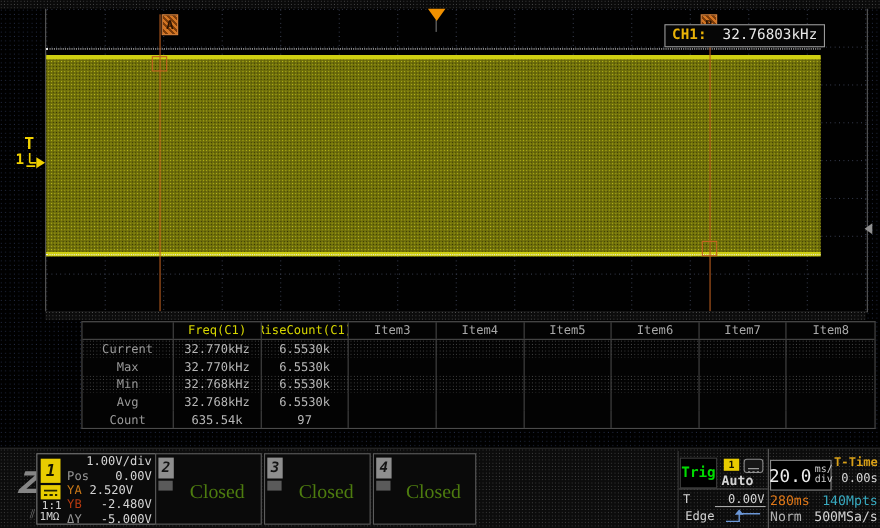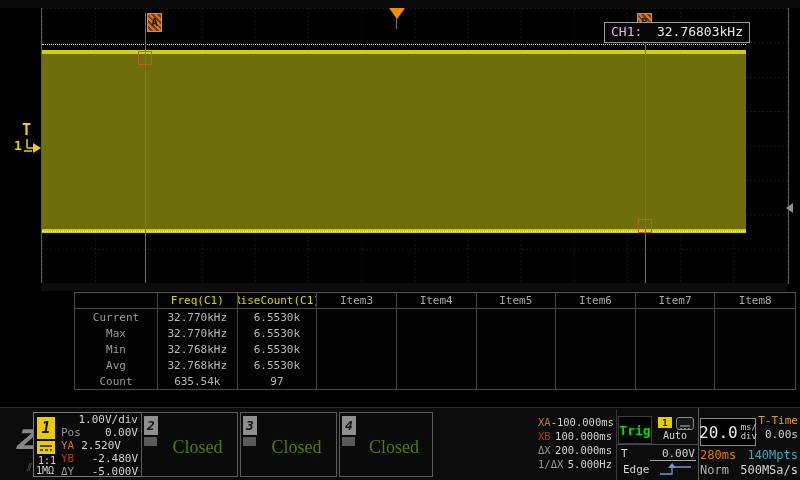--- a/index.html
+++ b/index.html
@@ -41,21 +41,21 @@
     border:1px solid #e08840;}
   .cursor-box{width:12px;height:12px;border:1px solid #c06020;background:transparent;}
 
   .trig-tri{width:0;height:0;border-left:8px solid transparent;border-right:8px solid transparent;
     border-top:11px solid #f09000;}
   .trig-stem{width:1px;height:11px;background:#777;}
 
   .ch1-readout{left:604px;top:22px;width:132px;height:19px;z-index:6;
     background:#060606;border:1px solid #9a9a9a;display:flex;align-items:center;
     padding:0 6px;justify-content:space-between;font-size:13px;}
-  .ch1-readout .lab{color:#f0abfc;}
+  .ch1-readout .lab{color:#eab308;font-weight:bold;}
   .ch1-readout .val{color:#e8e8e8;}
 
   .marker-T{color:#f0d000;font-weight:bold;font-size:15px;}
   .marker-1{color:#f0d000;font-weight:bold;font-size:13px;display:flex;align-items:flex-end;gap:1px;}
 
   .hatch-strip{left:41px;top:283px;width:746px;height:8px;
     background-image:radial-gradient(1px 1px at 1px 1px,#565656 50%,transparent 65%);
     background-size:3px 3px;background-color:#0c0c0c;}
 
   
@@ -261,64 +261,46 @@
     <div class="cpl-icon gray"></div>
     <div class="closed-lbl">Closed</div>
   </div>
 
   <div class="chpanel" style="left:339px;top:412px;width:92px;height:63px;border-color:#5c5c5c;">
     <div class="ch-badge gray">4</div>
     <div class="cpl-icon gray"></div>
     <div class="closed-lbl">Closed</div>
   </div>
 
-  <div class="abs curs-block">
-    <div class="curs-row">
-      <span class="lab-or">XA</span>
-      <span class="val-w">-100.000ms</span>
-    </div>
-    <div class="curs-row">
-      <span class="lab-rd">XB</span>
-      <span class="val-w">100.000ms</span>
-    </div>
-    <div class="curs-row">
-      <span class="lab-gy">ΔX</span>
-      <span class="val-w">200.000ms</span>
-    </div>
-    <div class="curs-row">
-      <span class="lab-gy">1/ΔX</span>
-      <span class="val-w">5.000Hz</span>
-    </div>
-  </div>
 
   <div class="abs vline" style="left:616px;top:410px;height:70px;background:#383838;"></div>
   <div class="abs vline" style="left:698px;top:408px;height:72px;background:#5e5e5e;"></div>
   <div class="abs trig-btn">Trig</div>
   <div class="abs src-badge">1</div>
   <div class="abs tcpl">
     <svg width="16" height="11">
         <line x1="3" y1="4" x2="13" y2="4" stroke="#9a9a9a" stroke-width="1.3"></line>
         <line x1="3" y1="7" x2="13" y2="7" stroke="#9a9a9a" stroke-width="1.3" stroke-dasharray="2 2"></line>
       </svg>
   </div>
-  <div class="abs val-w" style="left:656px;top:430px;width:38px;text-align:center;font-size:10px;">Auto</div>
+  <div class="abs val-w" style="left:656px;top:430px;width:38px;font-size:12px;font-weight:bold;">Auto</div>
   <div class="abs hline" style="left:617px;top:444px;width:81px;background:#4c4c4c;"></div>
   <div class="abs val-w" style="left:621px;top:447px;font-size:11px;">T</div>
   <div class="abs ra val-w" style="left:648px;top:447px;width:47px;font-size:11px;">0.00V</div>
   <div class="abs hline" style="left:650px;top:460px;width:46px;background:#a8a8a8;"></div>
   <div class="abs val-w" style="left:623px;top:463px;font-size:11px;">Edge</div>
   <svg class="abs" style="left:658px;top:463px;" width="36" height="13">
     <path d="M2 11 H14 V4 H33" fill="none" stroke="#6b97d8" stroke-width="1.3"></path>
     <polygon points="10,5 18,5 14,0" fill="#6b97d8"></polygon>
   </svg>
 
   <div class="abs tb-box">
     <span class="big">20.0</span>
     <span class="unit"><span>ms/</span><br><span>div</span></span>
   </div>
-  <div class="abs ra" style="left:754px;top:414px;width:44px;font-size:11px;color:#d8a018;font-weight:normal;">T-Time</div>
+  <div class="abs ra" style="left:754px;top:414px;width:44px;font-size:11px;color:#d8a018;font-weight:bold;">T-Time</div>
   <div class="abs ra val-w" style="left:754px;top:428px;width:44px;font-size:11px;">0.00s</div>
   <div class="abs" style="left:700px;top:448px;font-size:12px;color:#e07818;">280ms</div>
   <div class="abs ra" style="left:742px;top:448px;width:56px;font-size:12px;color:#38aac0;">140Mpts</div>
   <div class="abs" style="left:700px;top:463px;font-size:12px;color:#b0b0b0;">Norm</div>
   <div class="abs ra val-w" style="left:740px;top:463px;width:58px;font-size:12px;">500MSa/s</div>
 
 </div>
 
 </body></html>

